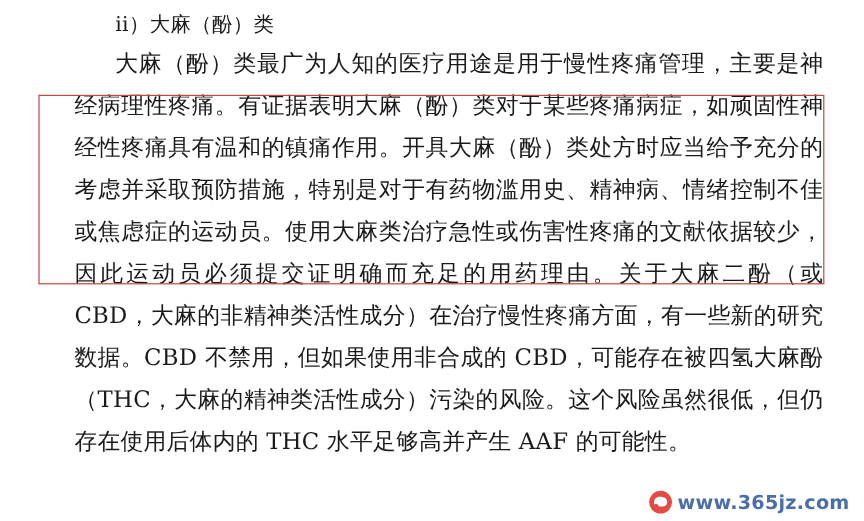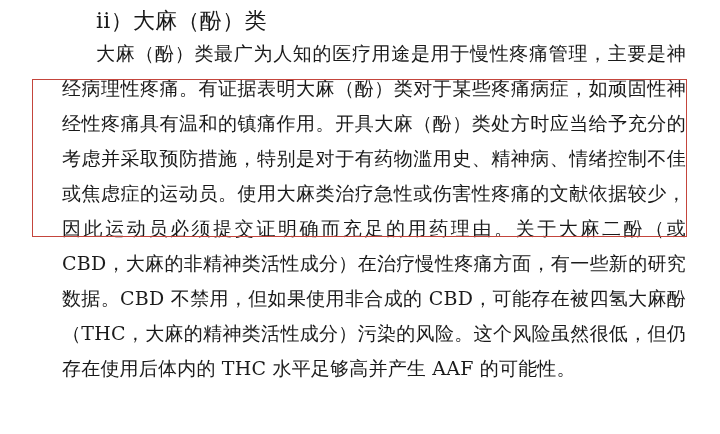--- a/index.html
+++ b/index.html
@@ -15,21 +15,21 @@
     position: relative;
   }
   .page {
     position: relative;
     width: 720px;
     height: 434px;
     box-sizing: border-box;
     padding: 6px 34px 0 62px;
   }
   .heading {
-    font-size: 22px;
+    font-size: 17px;
     line-height: 30px;
     color: #1a1a1a;
     text-indent: 34px;
     letter-spacing: 0.3px;
     white-space: nowrap;
   }
   .para {
     font-size: 19px;
     line-height: 35px;
     color: #1a1a1a;
@@ -99,14 +99,18 @@
 <body>
 
 <div class="page">
 
   <div class="heading">ii）大麻（酚）类</div>
 
   <p class="para">大麻（酚）类最广为人知的医疗用途是用于慢性疼痛管理，主要是神经病理性疼痛。有证据表明大麻（酚）类对于某些疼痛病症，如顽固性神经性疼痛具有温和的镇痛作用。开具大麻（酚）类处方时应当给予充分的考虑并采取预防措施，特别是对于有药物滥用史、精神病、情绪控制不佳或焦虑症的运动员。使用大麻类治疗急性或伤害性疼痛的文献依据较少，因此运动员必须提交证明确而充足的用药理由。关于大麻二酚（或 CBD，大麻的非精神类活性成分）在治疗慢性疼痛方面，有一些新的研究数据。CBD 不禁用，但如果使用非合成的 CBD，可能存在被四氢大麻酚（THC，大麻的精神类活性成分）污染的风险。这个风险虽然很低，但仍存在使用后体内的 THC 水平足够高并产生 AAF 的可能性。</p>
 
   <div class="highlight-box"></div>
 
+  <div class="watermark">
+    <span class="wm-logo"></span>
+    <span class="wm-text">www.365jz.com</span>
+  </div>
 
 </div>
 
 </body></html>

